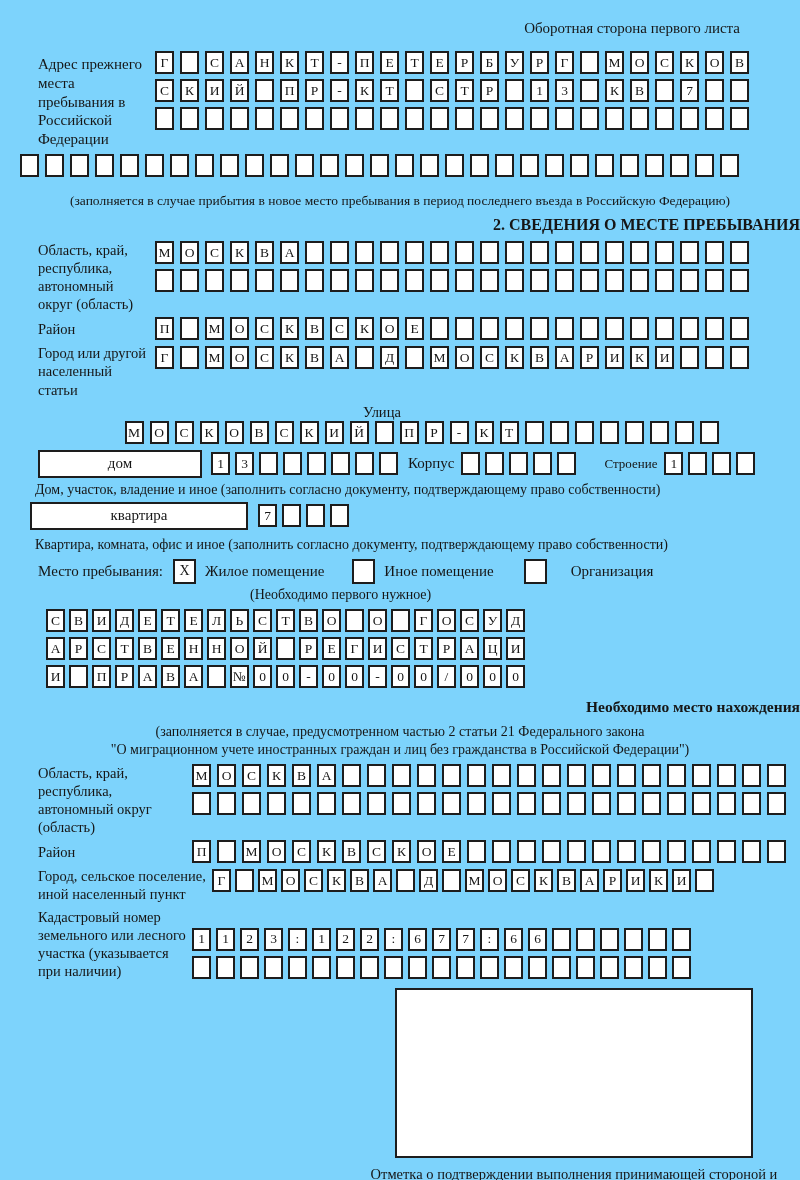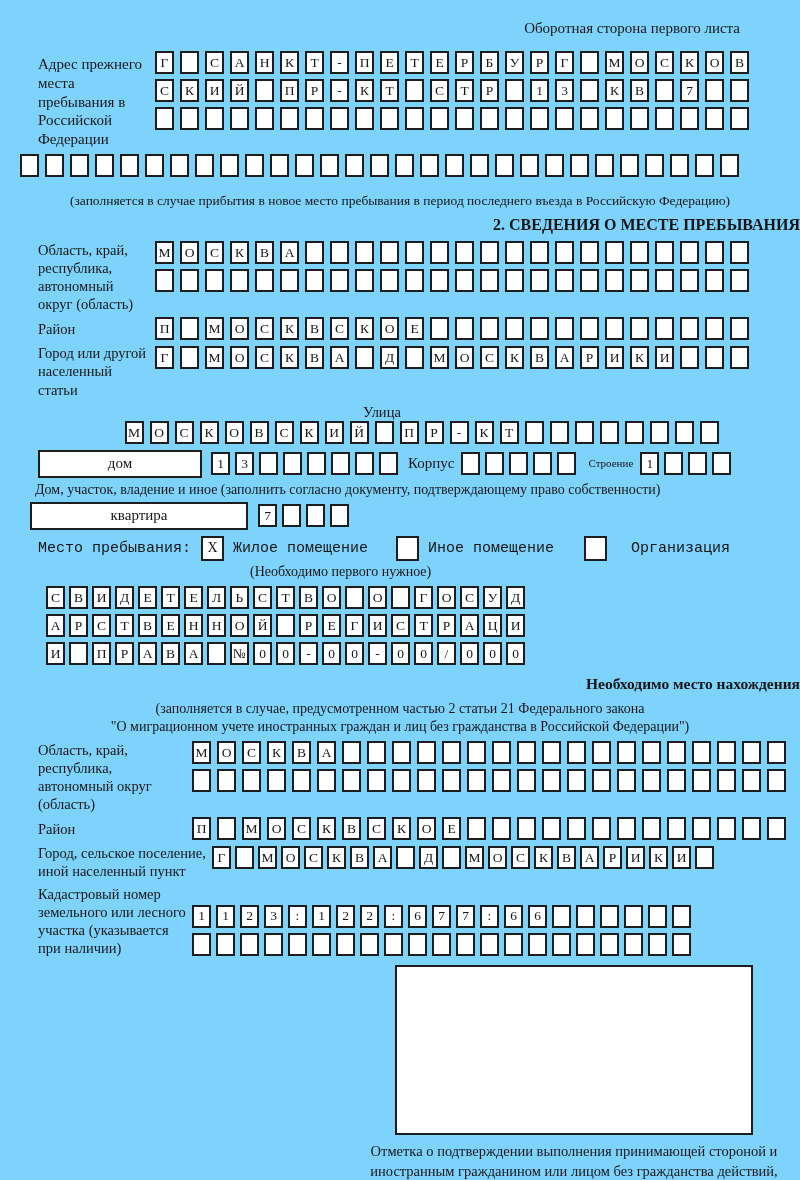--- a/index.html
+++ b/index.html
@@ -27,21 +27,21 @@
   .note{font-size:13.5px;text-align:center;}
   .stitle{font-size:16px;font-weight:bold;text-align:right;}
   .inline-note{font-size:14px;margin-left:35px;margin-top:4px;margin-bottom:4px;}
   .labelbox{
     box-sizing:border-box;border:2px solid #1d1d1d;height:28px;display:flex;
     align-items:center;justify-content:center;font-size:15px;flex:none;background:#fff;
   }
   .mrow{display:flex;align-items:center;margin-left:38px;margin-top:6px;font-size:15px;}
   .stampbox{margin-left:395px;margin-top:8px;width:358px;height:170px;box-sizing:border-box;border:2px solid #1d1d1d;background:#fff;}
   .stampcap{margin-left:358px;width:432px;margin-top:6px;text-align:center;font-size:14.5px;line-height:1.4;}
-  .sp{flex:none;font-family:Liberation Mono, monospace;}
+  .sp{flex:none;}
 </style>
 </head>
 <body>
 
 <div class="page">
 
   <div class="hdr">Оборотная сторона первого листа</div>
 
   <div class="frow" style="margin-top:14px;">
     <div class="flabel w112" style="font-size:15px;padding-top:4px;">Адрес прежнего места пребывания в Российской Федерации</div>
@@ -322,39 +322,40 @@
         <span class="cell"></span>
       </div>
     <div class="flabel" style="font-size:15px;margin:0 7px 0 10px;">Корпус</div>
     <div class="cells g5">
         <span class="cell"></span>
         <span class="cell"></span>
         <span class="cell"></span>
         <span class="cell"></span>
         <span class="cell"></span>
       </div>
-    <div class="flabel" style="font-size:11px;margin:0 7px 0 12px;">Строение</div>
+    <div class="flabel" style="font-size:13px;margin:0 7px 0 28px;">Строение</div>
     <div class="cells g5">
         <span class="cell">1</span>
         <span class="cell"></span>
         <span class="cell"></span>
         <span class="cell"></span>
       </div>
   </div>
   <div class="inline-note">Дом, участок, владение и иное (заполнить согласно документу, подтверждающему право собственности)</div>
 
   <div class="frow" style="margin-left:30px;align-items:center;">
     <div class="labelbox" style="width:218px;">квартира</div>
     <div class="cells g5" style="margin-left:10px;">
         <span class="cell">7</span>
         <span class="cell"></span>
         <span class="cell"></span>
         <span class="cell"></span>
       </div>
   </div>
+  <div class="inline-note" style="margin-top:7px;">Квартира, комната, офис и иное (заполнить согласно документу, подтверждающему право собственности)</div>
 
   <div class="mrow">
     <span class="sp">Место пребывания:</span>
     <span class="cells" style="margin-left:10px;">
         <span class="cell cb">X</span>
       </span>
     <span class="sp" style="margin-left:9px;">Жилое помещение</span>
     <span class="cells" style="margin-left:28px;">
         <span class="cell cb"></span>
       </span>

